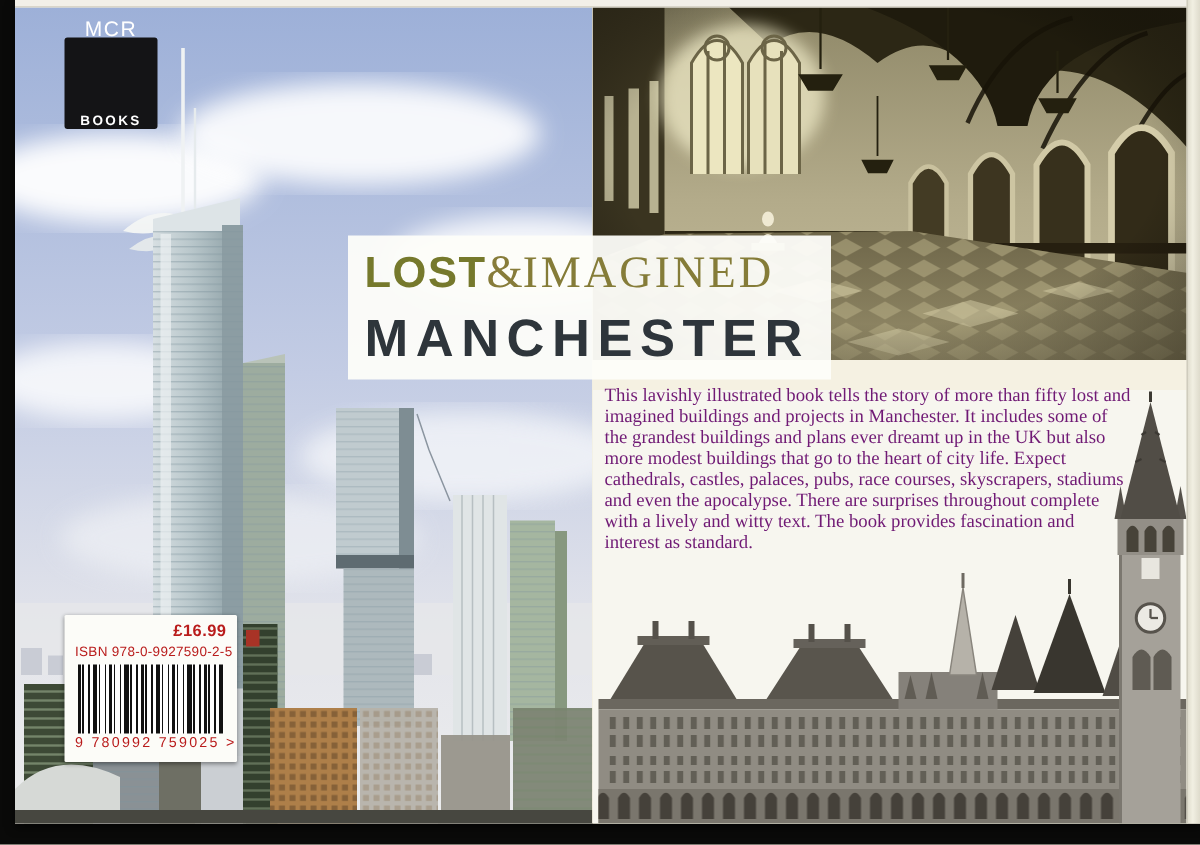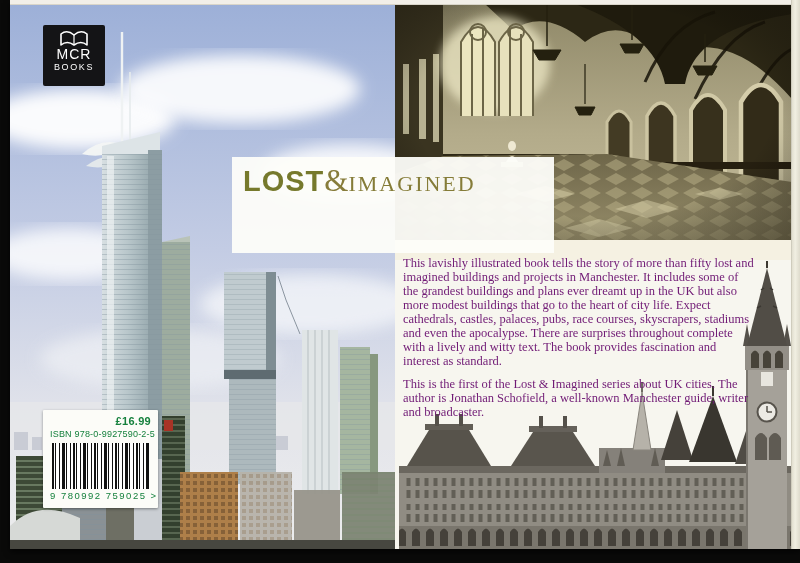--- a/index.html
+++ b/index.html
@@ -18,49 +18,49 @@
         border-left:1px solid #cfccbd;z-index:9;
         background-image:linear-gradient(90deg,#e2dfd0 0,#f1efe2 40%,#dedbcc 100%);}
 
   
   .cover-left{position:absolute;left:0;top:4px;width:385px;height:545px;overflow:hidden;}
   .cover-left svg{display:block;}
 
   
   .mcr-logo{position:absolute;left:33px;top:25px;width:62px;height:61px;background:#141416;
         border-radius:2px;z-index:5;display:flex;flex-direction:column;align-items:center;
-        justify-content:flex-start;padding-top:4px;box-sizing:border-box;}
+        justify-content:flex-end;padding-top:4px;box-sizing:border-box;}
   .mcr-logo .glyph{width:30px;height:18px;}
   .mcr-line1{color:#fff;font-size:14px;letter-spacing:1px;line-height:15px;font-weight:400;}
-  .mcr-line2{color:#fff;font-size:9px;letter-spacing:1.6px;line-height:11px;font-weight:400;}
+  .mcr-line2{color:#fff;font-size:9px;letter-spacing:1.6px;line-height:11px;font-weight:700;margin-top:48px;}
 
   
   .title-band{position:absolute;left:222px;top:157px;width:322px;height:96px;
         background:rgba(253,253,249,.95);z-index:6;padding:6px 0 0 11px;box-sizing:border-box;}
   .title-line1{white-space:nowrap;line-height:36px;}
   .t-lost{font-family:"Liberation Sans",sans-serif;font-weight:bold;font-size:29px;
         color:#76792c;letter-spacing:1px;}
   .t-amp{font-family:"Liberation Serif",serif;font-size:31px;color:#877c3a;}
-  .t-imagined{font-family:"Liberation Serif",serif;font-size:22px;color:#857c38;letter-spacing:2px;}
+  .t-imagined{font-family:"Liberation Serif",serif;font-size:30px;color:#857c38;letter-spacing:2px;}
   .title-line2{font-family:"Liberation Sans",sans-serif;font-weight:bold;font-size:35px;
         color:#2e353b;letter-spacing:5px;line-height:42px;white-space:nowrap;}
 
   
   .cover-right{position:absolute;left:385px;top:4px;width:397px;height:545px;background:#f5f1e2;}
   .hall-photo{position:absolute;left:0;top:0;width:397px;height:236px;overflow:hidden;}
   .townhall-photo{position:absolute;left:0;top:256px;width:397px;height:289px;overflow:hidden;}
 
   .blurb{position:absolute;left:8px;top:252px;width:352px;z-index:3;
         font-family:"Liberation Serif",serif;font-size:12.5px;line-height:14px;color:#701a75;}
   .blurb p{margin:0 0 9px 0;}
 
   
   .barcode-box{position:absolute;left:33px;top:410px;width:115px;height:98px;background:#fcfcf8;
         z-index:5;border-radius:1px;box-shadow:0 1px 3px rgba(0,0,0,.4);
-        padding:5px 7px;box-sizing:border-box;color:#15803d;}
+        padding:5px 7px;box-sizing:border-box;color:#b91c1c;}
   .bc-price{text-align:right;font-size:11px;font-weight:bold;letter-spacing:.3px;}
   .bc-isbn{text-align:left;font-size:9px;letter-spacing:.2px;margin-top:2px;white-space:nowrap;}
   .bc-bars{height:46px;margin:4px 2px 0 2px;background:
       repeating-linear-gradient(90deg,
         #111 0 2px, #fff 2px 3px,
         #111 3px 4px, #fff 4px 7px,
         #111 7px 8px, #fff 8px 10px,
         #111 10px 13px,#fff 13px 14px,
         #111 14px 15px,#fff 15px 18px,
         #111 18px 19px,#fff 19px 21px);}
@@ -374,28 +374,28 @@
               <line x1="366" y1="30" x2="369" y2="28"></line>
                 <line x1="375" y1="28" x2="378" y2="30"></line>
             </g>
             <rect x="366" y="112" width="12" height="14" fill="#e8e6df"></rect>
           </g>
         </svg>
       </div>
 
       <div class="blurb">
         <p>This lavishly illustrated book tells the story of more than fifty lost and imagined buildings and projects in Manchester. It includes some of the grandest buildings and plans ever dreamt up in the UK but also more modest buildings that go to the heart of city life. Expect cathedrals, castles, palaces, pubs, race courses, skyscrapers, stadiums and even the apocalypse. There are surprises throughout complete with a lively and witty text. The book provides fascination and interest as standard.</p>
-        <p>This is the first of the Lost &amp; Imagined series about UK cities. The author is Jonathan Schofield, a well-known Manchester guide, writer and broadcaster.</p>
       </div>
     </div>
 
     <div class="title-band">
       <div class="title-line1">
         <span class="t-lost">LOST</span><span class="t-amp">&amp;</span><span class="t-imagined">IMAGINED</span>
       </div>
+      <div class="title-line2">MANCHESTER</div>
     </div>
 
     <div class="barcode-box">
       <div class="bc-price">£16.99</div>
       <div class="bc-isbn">ISBN 978-0-9927590-2-5</div>
       <div class="bc-bars"></div>
       <div class="bc-digits">9 780992 759025 &gt;</div>
     </div>
 
     <div class="page-edge-right"></div>

